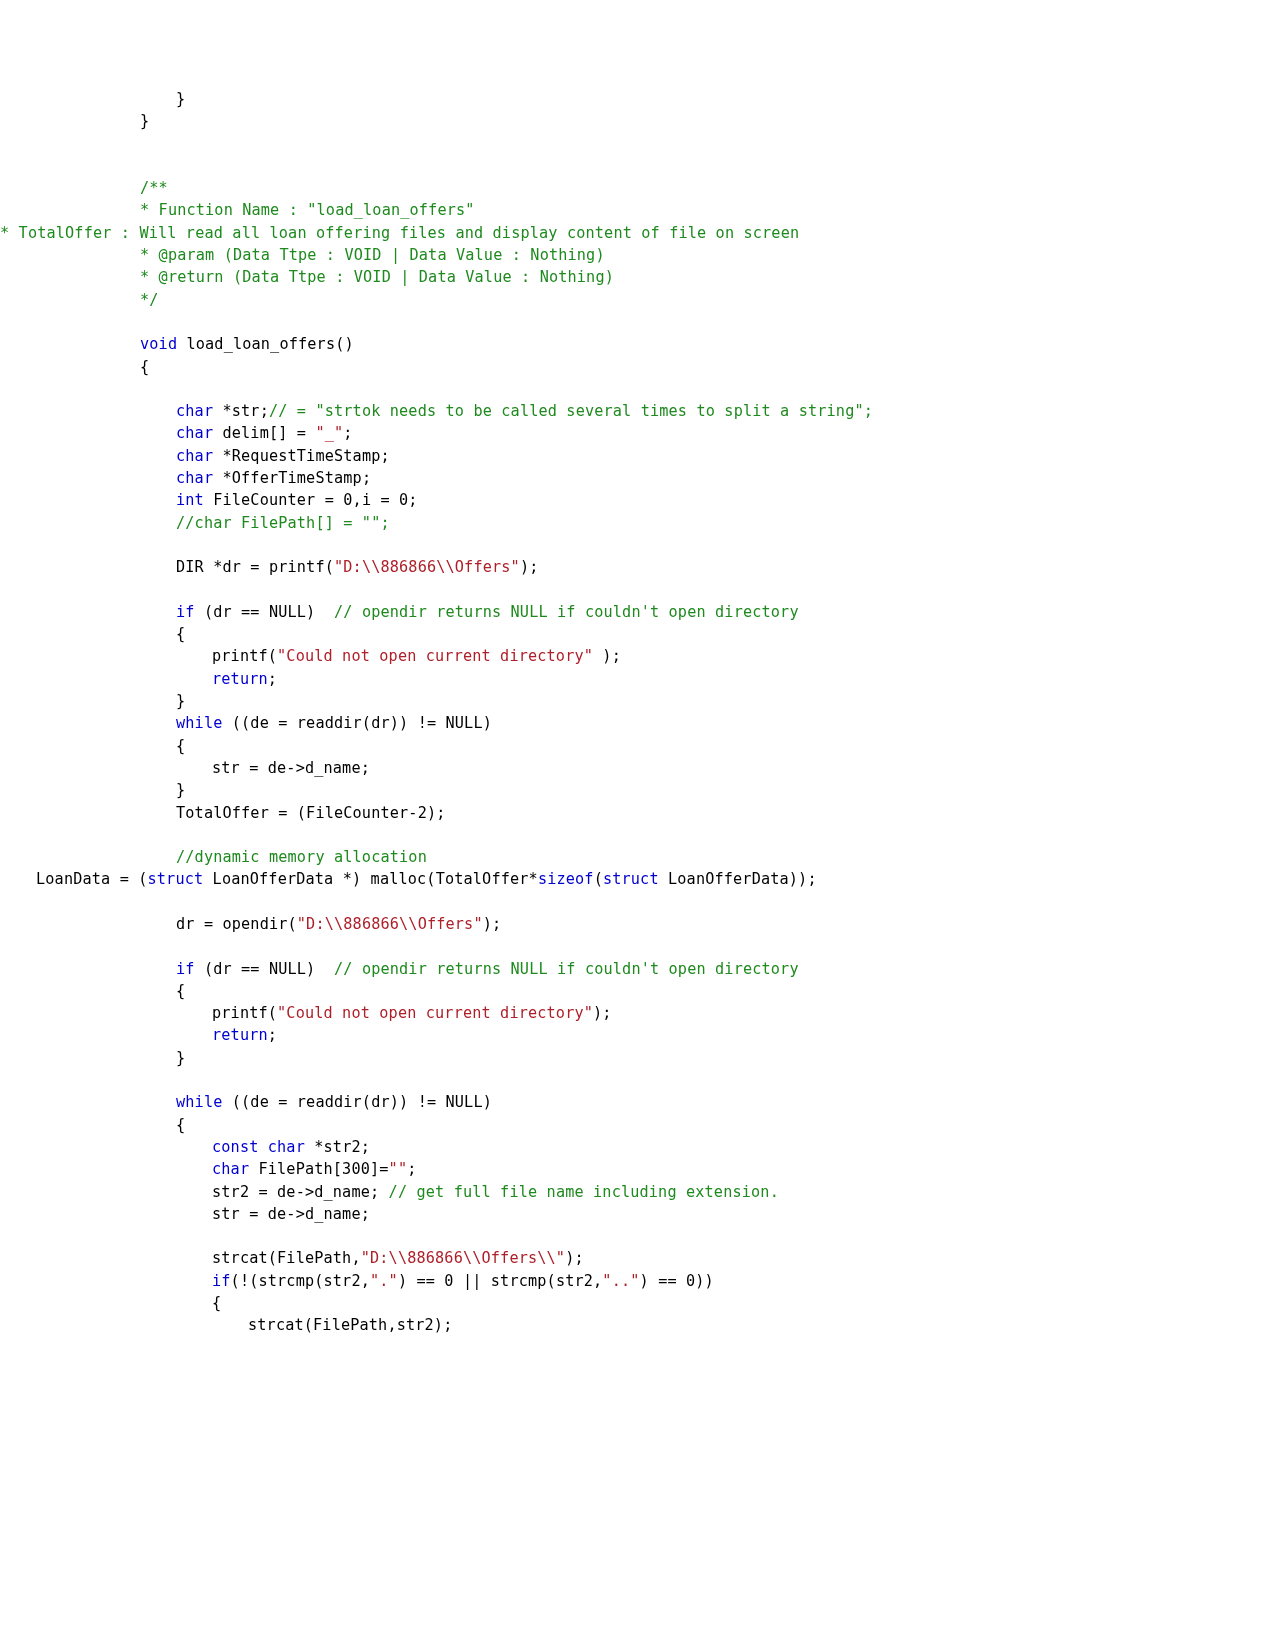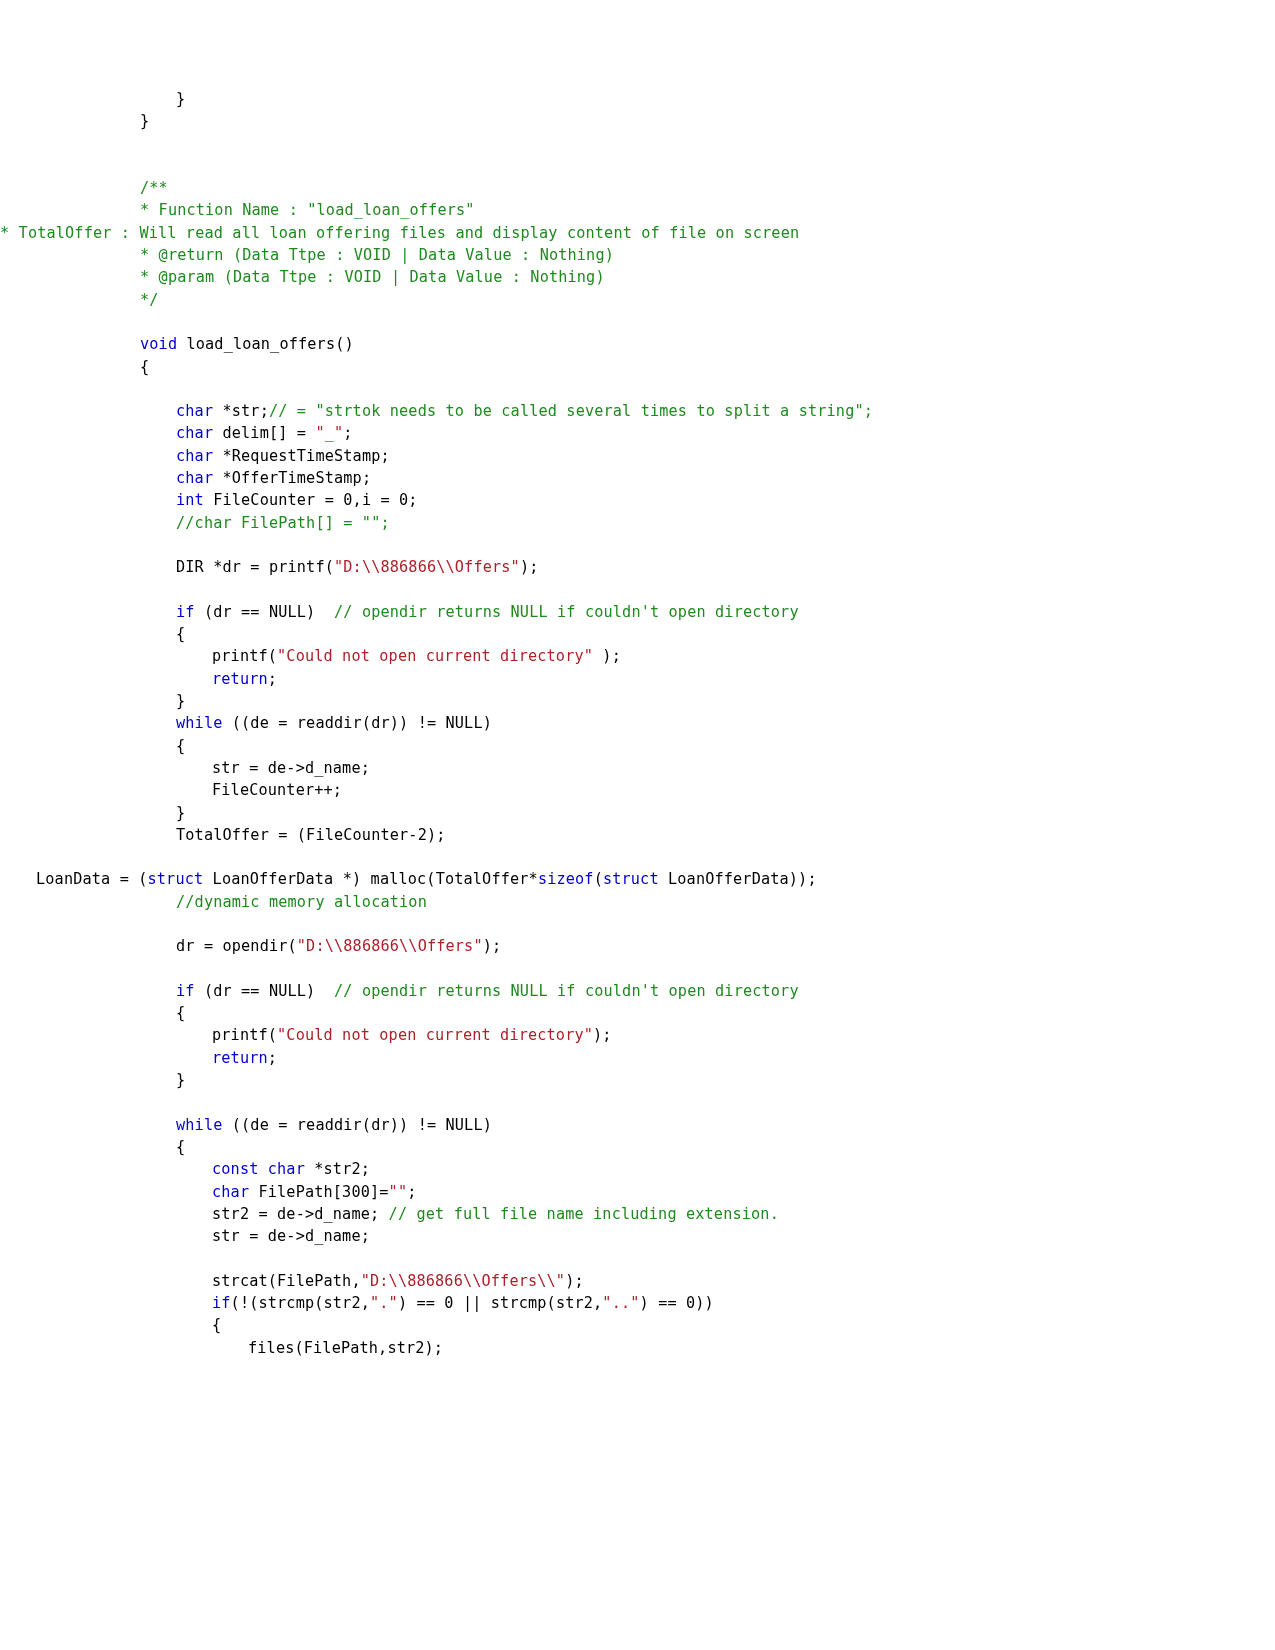--- a/index.html
+++ b/index.html
@@ -55,22 +55,22 @@
 <body>
 
 <div id="page">
   <pre id="code"><span class="ln"><span style="display: inline-block; width: 36px;"></span><span class="pl">}</span>
 </span><span class="ln"><span class="pl">}</span>
 </span><span class="blank">
 </span><span class="blank">
 </span><span class="ln"><span class="cm">/**</span>
 </span><span class="ln"><span class="cm">* Function Name : "load_loan_offers"</span>
 </span><span class="ln wrap"><span class="cm">* TotalOffer : Will read all loan offering files and display content of file on screen</span>
+</span><span class="ln"><span class="cm">* @param (Data Ttpe : VOID | Data Value : Nothing)</span>
 </span><span class="ln"><span class="cm">* @return (Data Ttpe : VOID | Data Value : Nothing)</span>
-</span><span class="ln"><span class="cm">* @param (Data Ttpe : VOID | Data Value : Nothing)</span>
 </span><span class="ln"><span class="cm">*/</span>
 </span><span class="blank">
 </span><span class="ln"><span class="kw">void</span><span class="pl"> load_loan_offers()</span>
 </span><span class="ln"><span class="pl">{</span>
 </span><span class="blank">
 </span><span class="ln"><span style="display: inline-block; width: 36px;"></span><span class="kw">char</span><span class="pl"> *str;</span><span class="cm">// = "strtok needs to be called several times to split a string";</span>
 </span><span class="ln"><span style="display: inline-block; width: 36px;"></span><span class="kw">char</span><span class="pl"> delim[] = </span><span class="str">"_"</span><span class="pl">;</span>
 </span><span class="ln"><span style="display: inline-block; width: 36px;"></span><span class="kw">char</span><span class="pl"> *RequestTimeStamp;</span>
 </span><span class="ln"><span style="display: inline-block; width: 36px;"></span><span class="kw">char</span><span class="pl"> *OfferTimeStamp;</span>
 </span><span class="ln"><span style="display: inline-block; width: 36px;"></span><span class="kw">int</span><span class="pl"> FileCounter = 0,i = 0;</span>
@@ -79,40 +79,39 @@
 </span><span class="ln"><span style="display: inline-block; width: 36px;"></span><span class="pl">DIR *dr = printf(</span><span class="str">"D:\\886866\\Offers"</span><span class="pl">);</span>
 </span><span class="blank">
 </span><span class="ln"><span style="display: inline-block; width: 36px;"></span><span class="kw">if</span><span class="pl"> (dr == NULL)  </span><span class="cm">// opendir returns NULL if couldn't open directory</span>
 </span><span class="ln"><span style="display: inline-block; width: 36px;"></span><span class="pl">{</span>
 </span><span class="ln"><span style="display: inline-block; width: 72px;"></span><span class="pl">printf(</span><span class="str">"Could not open current directory"</span><span class="pl"> );</span>
 </span><span class="ln"><span style="display: inline-block; width: 72px;"></span><span class="kw">return</span><span class="pl">;</span>
 </span><span class="ln"><span style="display: inline-block; width: 36px;"></span><span class="pl">}</span>
 </span><span class="ln"><span style="display: inline-block; width: 36px;"></span><span class="kw">while</span><span class="pl"> ((de = readdir(dr)) != NULL)</span>
 </span><span class="ln"><span style="display: inline-block; width: 36px;"></span><span class="pl">{</span>
 </span><span class="ln"><span style="display: inline-block; width: 72px;"></span><span class="pl">str = de-&gt;d_name;</span>
-</span><span class="ln"><span style="display: inline-block; width: 72px;"></span><span class="pl">FileCounter++;</span>
 </span><span class="ln"><span style="display: inline-block; width: 36px;"></span><span class="pl">}</span>
 </span><span class="ln"><span style="display: inline-block; width: 36px;"></span><span class="pl">TotalOffer = (FileCounter-2);</span>
 </span><span class="blank">
+</span><span class="ln"><span style="display: inline-block; width: 36px;"></span><span class="cm">//dynamic memory allocation</span>
 </span><span class="ln wrap"><span style="display: inline-block; width: 36px;"></span><span class="pl">LoanData = (</span><span class="kw">struct</span><span class="pl"> LoanOfferData *) malloc(TotalOffer*</span><span class="kw">sizeof</span><span class="pl">(</span><span class="kw">struct</span><span class="pl"> LoanOfferData));</span>
-</span><span class="ln"><span style="display: inline-block; width: 36px;"></span><span class="cm">//dynamic memory allocation</span>
 </span><span class="blank">
 </span><span class="ln"><span style="display: inline-block; width: 36px;"></span><span class="pl">dr = opendir(</span><span class="str">"D:\\886866\\Offers"</span><span class="pl">);</span>
 </span><span class="blank">
 </span><span class="ln"><span style="display: inline-block; width: 36px;"></span><span class="kw">if</span><span class="pl"> (dr == NULL)  </span><span class="cm">// opendir returns NULL if couldn't open directory</span>
 </span><span class="ln"><span style="display: inline-block; width: 36px;"></span><span class="pl">{</span>
 </span><span class="ln"><span style="display: inline-block; width: 72px;"></span><span class="pl">printf(</span><span class="str">"Could not open current directory"</span><span class="pl">);</span>
 </span><span class="ln"><span style="display: inline-block; width: 72px;"></span><span class="kw">return</span><span class="pl">;</span>
 </span><span class="ln"><span style="display: inline-block; width: 36px;"></span><span class="pl">}</span>
 </span><span class="blank">
 </span><span class="ln"><span style="display: inline-block; width: 36px;"></span><span class="kw">while</span><span class="pl"> ((de = readdir(dr)) != NULL)</span>
 </span><span class="ln"><span style="display: inline-block; width: 36px;"></span><span class="pl">{</span>
 </span><span class="ln"><span style="display: inline-block; width: 72px;"></span><span class="kw">const</span><span class="pl"> </span><span class="kw">char</span><span class="pl"> *str2;</span>
 </span><span class="ln"><span style="display: inline-block; width: 72px;"></span><span class="kw">char</span><span class="pl"> FilePath[300]=</span><span class="str">""</span><span class="pl">;</span>
 </span><span class="ln"><span style="display: inline-block; width: 72px;"></span><span class="pl">str2 = de-&gt;d_name; </span><span class="cm">// get full file name including extension.</span>
 </span><span class="ln"><span style="display: inline-block; width: 72px;"></span><span class="pl">str = de-&gt;d_name;</span>
 </span><span class="blank">
 </span><span class="ln"><span style="display: inline-block; width: 72px;"></span><span class="pl">strcat(FilePath,</span><span class="str">"D:\\886866\\Offers\\"</span><span class="pl">);</span>
 </span><span class="ln"><span style="display: inline-block; width: 72px;"></span><span class="kw">if</span><span class="pl">(!(strcmp(str2,</span><span class="str">"."</span><span class="pl">) == 0 || strcmp(str2,</span><span class="str">".."</span><span class="pl">) == 0))</span>
 </span><span class="ln"><span style="display: inline-block; width: 72px;"></span><span class="pl">{</span>
-</span><span class="ln"><span style="display: inline-block; width: 108px;"></span><span class="pl">files(FilePath,str2);</span>
+</span><span class="ln"><span style="display: inline-block; width: 108px;"></span><span class="pl">strcat(FilePath,str2);</span>
 </span></pre>
 </div>
 
 </body></html>

